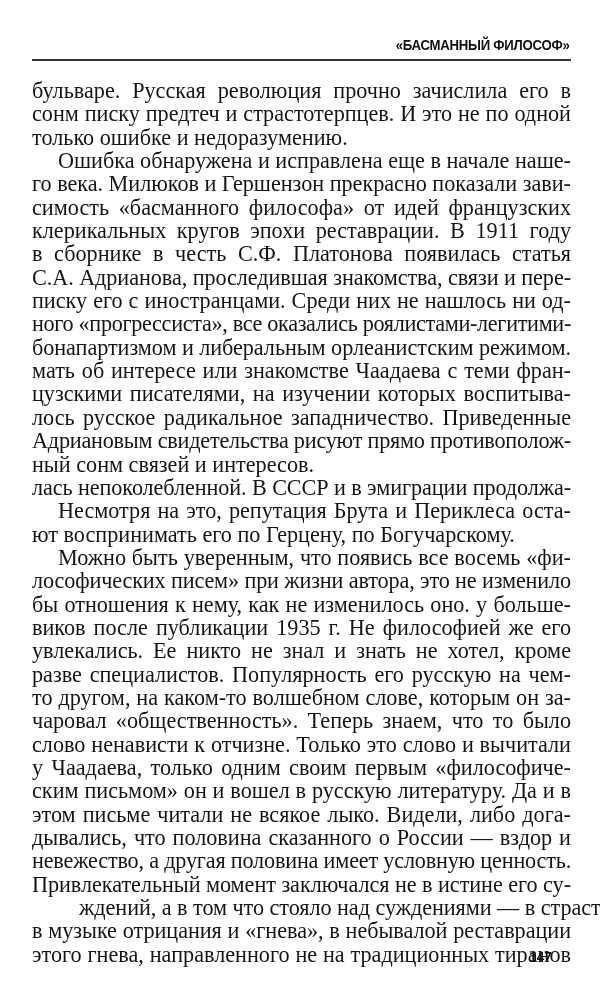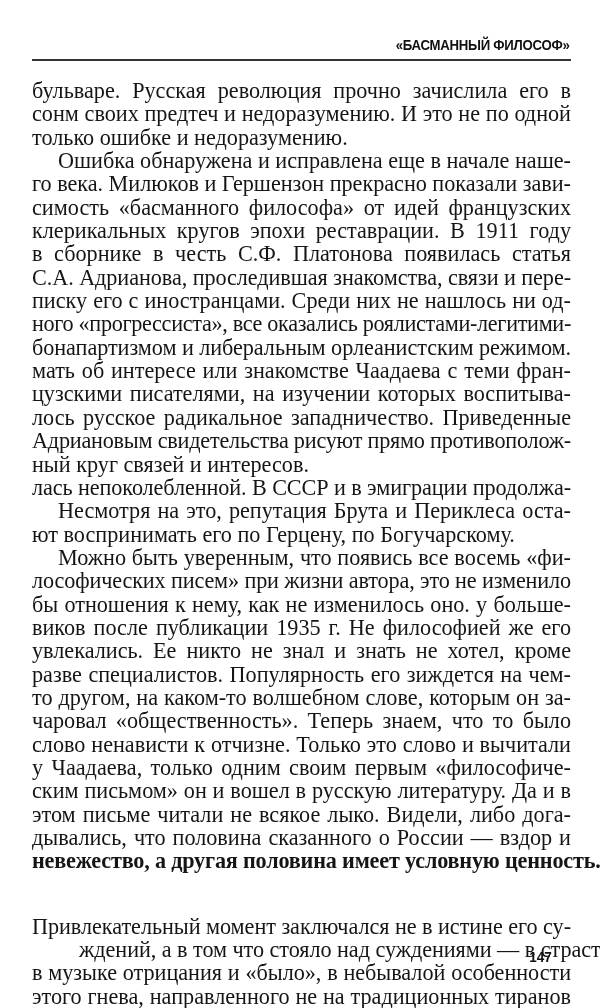--- a/index.html
+++ b/index.html
@@ -29,53 +29,53 @@
 </style>
 </head>
 <body>
 
 <div>
   <div class="running-head">«БАСМАННЫЙ ФИЛОСОФ»</div>
   <div class="rule"></div>
 
   <div class="body-text" id="body-text">
       <span class="line">бульваре. Русская революция прочно зачислила его в</span>
-      <span class="line">сонм своих предтеч и недоразумению. И это не по одной</span>
+      <span class="line">сонм писку предтеч и страстотерпцев. И это не по одной</span>
       <span class="line last">только ошибке и недоразумению.</span>
       <span class="line indent" style="letter-spacing: -0.00414541px;">Ошибка обнаружена и исправлена еще в начале наше-</span>
       <span class="line" style="letter-spacing: -0.0200472px;">го века. Милюков и Гершензон прекрасно показали зави-</span>
       <span class="line">симость «басманного философа» от идей французских</span>
       <span class="line">клерикальных кругов эпохи реставрации. В 1911 году</span>
       <span class="line">в сборнике в честь С.Ф. Платонова появилась статья</span>
       <span class="line" style="letter-spacing: -0.0651042px;">С.А. Адрианова, проследившая знакомства, связи и пере-</span>
       <span class="line">писку его с иностранцами. Среди них не нашлось ни од-</span>
       <span class="line" style="letter-spacing: -0.318182px;">ного «прогрессиста», все оказались роялистами-легитими-</span>
       <span class="line" style="letter-spacing: -0.051875px;">бонапартизмом и либеральным орлеанистским режимом.</span>
       <span class="line">мать об интересе или знакомстве Чаадаева с теми фран-</span>
       <span class="line">цузскими писателями, на изучении которых воспитыва-</span>
       <span class="line">лось русское радикальное западничество. Приведенные</span>
       <span class="line" style="letter-spacing: -0.216299px;">Адриановым свидетельства рисуют прямо противополож-</span>
-      <span class="line last">ный круг связей и интересов.</span>
+      <span class="line last">ный сонм связей и интересов.</span>
       <span class="line" style="letter-spacing: -0.0892428px;">лась непоколебленной. В СССР и в эмиграции продолжа-</span>
       <span class="line indent">Несмотря на это, репутация Брута и Периклеса оста-</span>
       <span class="line last">ют воспринимать его по Герцену, по Богучарскому.</span>
       <span class="line indent">Можно быть уверенным, что появись все восемь «фи-</span>
       <span class="line" style="letter-spacing: -0.130896px;">лософических писем» при жизни автора, это не изменило</span>
       <span class="line">бы отношения к нему, как не изменилось оно. у больше-</span>
       <span class="line">виков после публикации 1935 г. Не философией же его</span>
       <span class="line">увлекались. Ее никто не знал и знать не хотел, кроме</span>
-      <span class="line">разве специалистов. Популярность его зиждется на чем-</span>
+      <span class="line">разве специалистов. Популярность его русскую на чем-</span>
       <span class="line">то другом, на каком-то волшебном слове, которым он за-</span>
       <span class="line">чаровал «общественность». Теперь знаем, что то было</span>
       <span class="line">слово ненависти к отчизне. Только это слово и вычитали</span>
       <span class="line">у Чаадаева, только одним своим первым «философиче-</span>
       <span class="line">ским письмом» он и вошел в русскую литературу. Да и в</span>
       <span class="line">этом письме читали не всякое лыко. Видели, либо дога-</span>
       <span class="line">дывались, что половина сказанного о России — вздор и</span>
-      <span class="line" style="letter-spacing: -0.185185px; font-weight: bold;">невежество, а другая половина имеет условную ценность.</span>
-      <span class="line" style="letter-spacing: -0.0465802px; margin-top: 42px;">Привлекательный момент заключался не в истине его су-</span>
+      <span class="line" style="letter-spacing: -0.185185px;">невежество, а другая половина имеет условную ценность.</span>
+      <span class="line" style="letter-spacing: -0.0465802px;">Привлекательный момент заключался не в истине его су-</span>
       <span class="line" style="letter-spacing: -0.0477431px; margin-left: 47px;">ждений, а в том что стояло над суждениями — в страсти,</span>
-      <span class="line" style="letter-spacing: -0.0371462px;">в музыке отрицания и «было», в небывалой особенности</span>
+      <span class="line" style="letter-spacing: -0.0371462px;">в музыке отрицания и «гнева», в небывалой реставрации</span>
       <span class="line">этого гнева, направленного не на традиционных тиранов</span>
     </div>
 
   <div class="folio">147</div>
 </div>
 
 </body></html>

